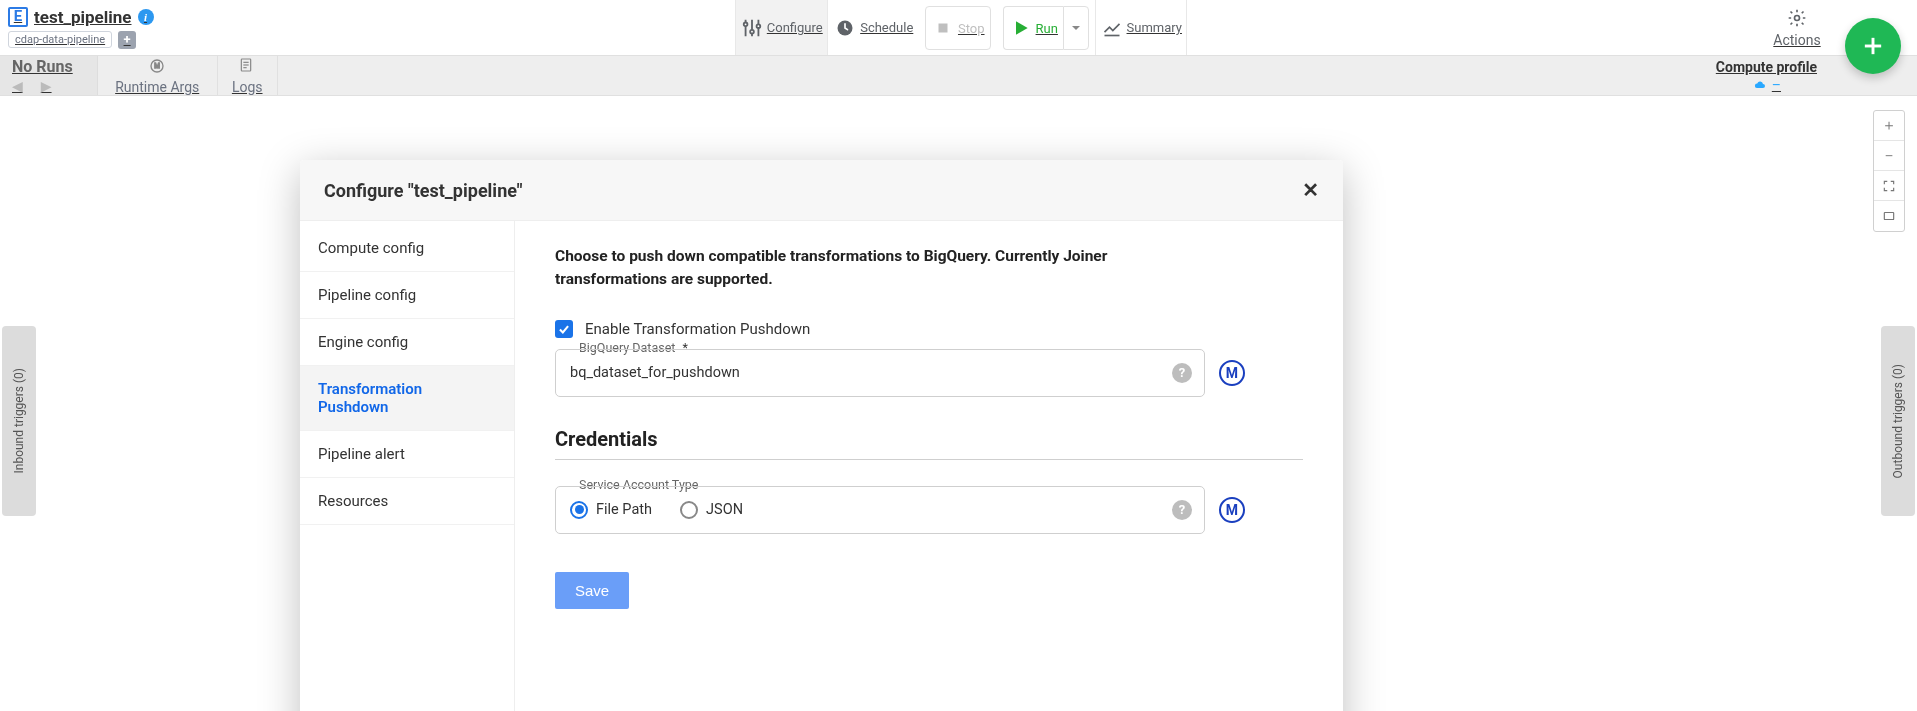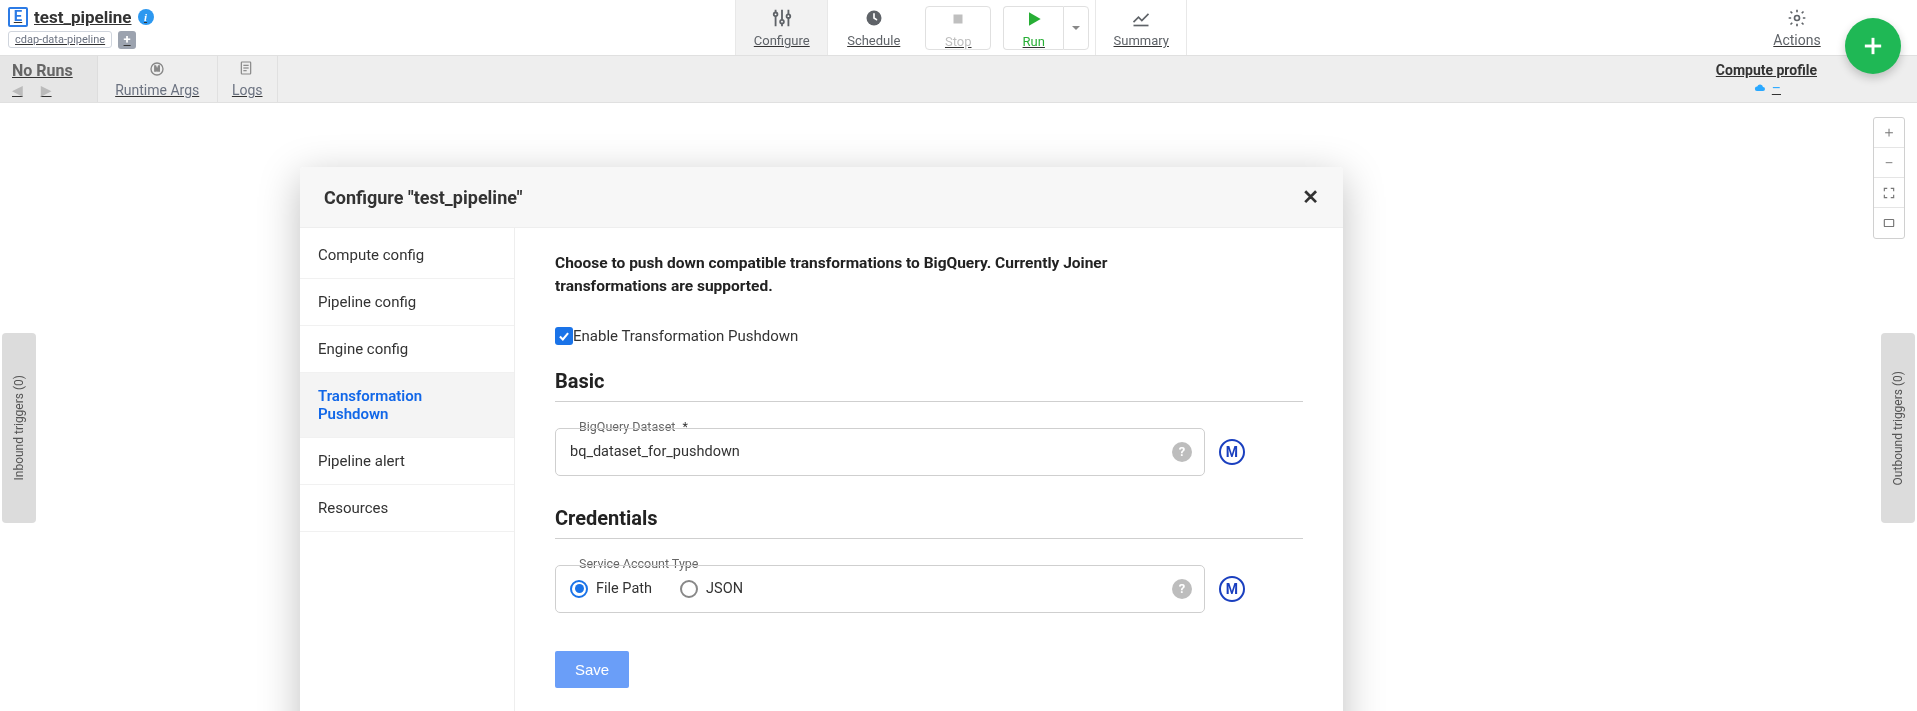--- a/index.html
+++ b/index.html
@@ -13,37 +13,37 @@
   .logo-e { width:20px; height:20px; display:inline-flex; align-items:center; justify-content:center; color:#2c7be5; font-weight:700; font-size:15px; border:2px solid #2c7be5; border-radius:2px; line-height:1; }
   .logo-e::before { content:"E"; }
   .pipeline-name { font-weight:700; font-size:17px; color:#333; }
   .info-icon { width:16px; height:16px; border-radius:50%; background:#2c98f0; color:#fff; display:inline-flex; align-items:center; justify-content:center; font-size:11px; font-weight:700; font-style:italic; font-family:Georgia,serif; }
   .info-icon::before { content:"i"; }
   .tag-row { display:flex; align-items:center; gap:6px; }
   .tag { font-size:11px; color:#6b7280; border:1px solid #d0d5dd; border-radius:3px; padding:1px 6px; background:#fff; }
   .tag-add { width:18px; height:18px; border-radius:3px; background:#9ca3af; color:#fff; display:inline-flex; align-items:center; justify-content:center; font-size:13px; font-weight:700; cursor:pointer; line-height:1; }
 
   .topbar-center { margin-left:auto; display:flex; align-items:stretch; }
-  .tb-btn { display:flex; flex-direction:column; align-items:center; justify-content:center; gap:4px; width:92px; border-left:1px solid #e8e8e8; background:#fff; cursor:pointer; position:relative; }
+  .tb-btn { display:flex; flex-direction:row; align-items:center; justify-content:center; gap:4px; width:92px; border-left:1px solid #e8e8e8; background:#fff; cursor:pointer; position:relative; }
   .tb-btn.active { background:#f2f2f2; }
   .tb-btn .ico { width:22px; height:22px; color:#5f6368; display:flex; align-items:center; justify-content:center; }
   .tb-btn .lbl { font-size:13px; color:#5f6368; }
   .tb-btn.run .lbl, .tb-btn.run .ico { color:#27ae35; }
   .tb-btn.disabled .lbl, .tb-btn.disabled .ico { color:#bfbfbf; }
   .tb-btn.stop { width:66px; border:1px solid #e0e0e0; border-radius:4px; margin:6px 6px; height:44px; }
   .tb-btn.run { width:60px; border:1px solid #e0e0e0; border-radius:4px 0 0 4px; margin:6px 0 6px 6px; height:44px; border-right:none; }
   .run-caret { width:26px; border:1px solid #e0e0e0; border-left:1px solid #e0e0e0; border-radius:0 4px 4px 0; margin:6px 6px 6px 0; height:44px; display:flex; align-items:center; justify-content:center; cursor:pointer; }
   .tb-btn.summary-b { border-right:1px solid #e8e8e8; }
 
   .topbar-right { margin-left:auto; display:flex; align-items:stretch; }
   .actions-btn { display:flex; flex-direction:column; align-items:center; justify-content:center; gap:4px; width:80px; cursor:pointer; color:#5f6368; }
   .fab { position:absolute; right:16px; top:18px; width:56px; height:56px; border-radius:50%; background:#1fb855; color:#fff; display:flex; align-items:center; justify-content:center; box-shadow:0 4px 10px rgba(0,0,0,0.2); cursor:pointer; z-index:50; }
 
   
-  .secondbar { display:flex; align-items:center; height:47px; background:#eeeeee; border-bottom:1px solid #e0e0e0; }
+  .secondbar { display:flex; align-items:center; height:40px; background:#eeeeee; border-bottom:1px solid #e0e0e0; }
   .noruns-block { display:flex; flex-direction:column; justify-content:center; padding:4px 24px 4px 12px; height:100%; background:#e6e6e6; border-right:1px solid #ddd; position:relative; }
   .noruns-title { font-weight:700; font-size:16px; color:#666; }
   .noruns-nav { display:flex; gap:18px; margin-top:2px; }
   .noruns-nav span { color:#bbb; font-size:14px; }
   .sec-item { display:flex; flex-direction:column; align-items:center; justify-content:center; width:120px; height:100%; color:#6b7280; gap:4px; border-right:1px solid #e0e0e0; cursor:pointer; }
   .sec-item .sico { width:18px; height:18px; }
   .sec-item.logs { width:60px; }
 
   .compute-profile { margin-left:auto; padding-right:100px; display:flex; flex-direction:column; align-items:center; color:#333; gap:2px; }
   .compute-profile .cplabel { font-weight:700; font-size:14px; }
@@ -65,21 +65,21 @@
   .modal { position:absolute; left:300px; top:64px; width:1043px; height:620px; background:#fff; border-radius:4px; box-shadow:0 10px 40px rgba(0,0,0,0.25); z-index:40; display:flex; flex-direction:column; overflow:hidden; }
   .modal-header { display:flex; align-items:center; justify-content:space-between; padding:18px 24px; background:#f7f7f7; border-bottom:1px solid #eee; }
   .modal-title { font-size:18px; font-weight:700; color:#333; }
   .modal-close { font-size:20px; font-weight:700; color:#333; cursor:pointer; }
   .modal-body { flex:1; display:flex; overflow:hidden; }
   .modal-sidebar { width:215px; border-right:1px solid #eee; display:flex; flex-direction:column; padding-top:4px; }
   .ms-item { padding:14px 18px; font-size:15px; color:#333; border-bottom:1px solid #f1f1f1; cursor:pointer; }
   .ms-item.selected { background:#f4f4f4; color:#1167e8; font-weight:600; }
   .modal-content { flex:1; padding:24px 40px 10px 40px; overflow-y:auto; position:relative; }
   .desc { font-weight:700; font-size:15.5px; color:#222; line-height:1.5; margin-bottom:28px; max-width:640px; }
-  .chk-row { display:flex; align-items:center; margin-bottom:24px; }
+  .chk-row { display:flex; align-items:center; gap:12px; margin-bottom:11px; }
   .chkbox { width:18px; height:18px; border-radius:3px; background:#1a73e8; display:inline-flex; align-items:center; justify-content:center; cursor:pointer; }
   .chk-label { font-size:15px; color:#333; }
   .section { margin-top:8px; }
   .section-title { font-size:20px; font-weight:700; color:#222; padding-bottom:8px; border-bottom:1px solid #cfcfcf; margin-bottom:26px; }
   .field-row { display:flex; align-items:center; gap:14px; margin-bottom:30px; }
   .field-wrap { position:relative; flex:0 0 650px; }
   .field-legend { position:absolute; top:-9px; left:18px; background:#fff; padding:0 6px; font-size:12.5px; color:#666; }
   .field-legend .req { margin-left:4px; color:#333; }
   .field-box { border:1px solid #cfcfcf; border-radius:5px; padding:14px 44px 14px 14px; font-size:14.5px; color:#333; position:relative; min-height:48px; display:flex; align-items:center; }
   .field-help { position:absolute; right:12px; top:50%; transform:translateY(-50%); width:20px; height:20px; border-radius:50%; background:#bdbdbd; color:#fff; display:flex; align-items:center; justify-content:center; font-size:13px; font-weight:700; cursor:pointer; }
@@ -269,21 +269,20 @@
           <div class="chk-row">
             <span class="chkbox">
               <svg viewBox="0 0 24 24" width="14" height="14" stroke="#fff" stroke-width="3.5" fill="none">
                   <polyline points="5,13 10,18 19,7"></polyline>
                 </svg>
             </span>
             <span class="chk-label">Enable Transformation Pushdown</span>
           </div>
 
           <div class="section">
-            <div class="section-title">Basic</div>
             <div class="field-row">
               <div class="field-wrap">
                 <div class="field-legend">
                   <span>BigQuery Dataset</span>
                   <span class="req">*</span>
                 </div>
                 <div class="field-box">
                   <span>bq_dataset_for_pushdown</span>
                   <span class="field-help">?</span>
                 </div>

